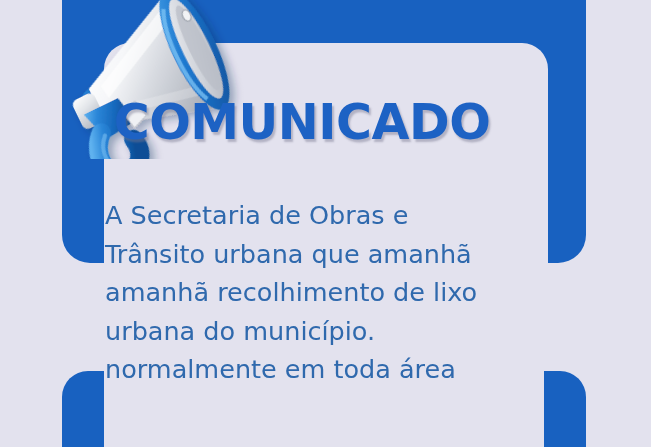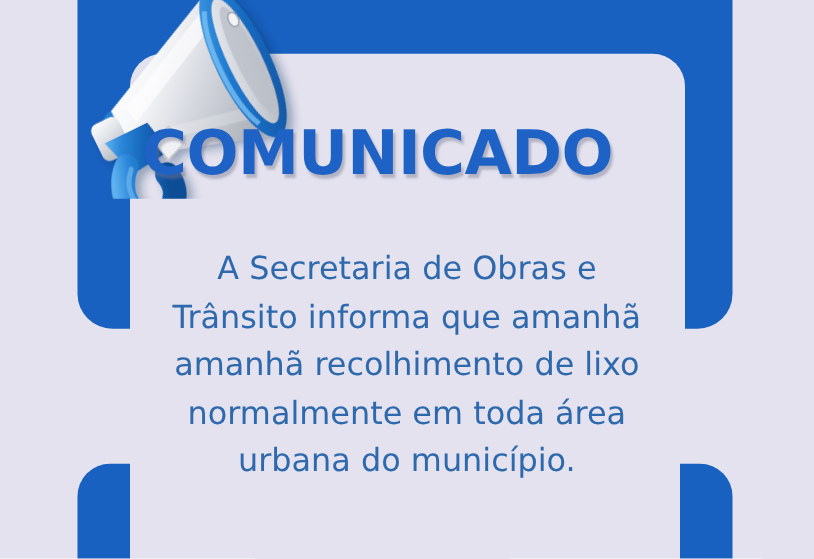--- a/index.html
+++ b/index.html
@@ -100,21 +100,20 @@
     line-height: 1;
     white-space: nowrap;
   }
 
   
   .body-text {
     position: absolute;
     left: 105px;
     top: 196px;
     width: 441px;
-    text-align: center;
     font-family: "DejaVu Sans", sans-serif;
     font-size: 25.5px;
     line-height: 38.5px;
     color: #2f69ad;
   }
   .body-text .line { display: block; white-space: nowrap; }
 </style>
 </head>
 <body>
 
@@ -193,19 +192,19 @@
       <path d="M24 124 C 12 136, 12 156, 26 160" fill="none" stroke="#7cc0f2" stroke-width="4" stroke-linecap="round" opacity="0.6"></path>
 
       <path d="M50 112 L66 106 L70 124 L54 130 Z" fill="#f0f1f4" stroke="#c3c7ce" stroke-width="1"></path>
     </g>
   </svg>
 
   <div class="title">COMUNICADO</div>
 
   <div class="body-text">
     <span class="line">A Secretaria de Obras e</span>
-    <span class="line">Trânsito informa que amanhã</span>
+    <span class="line">Trânsito urbana que amanhã</span>
     <span class="line">amanhã recolhimento de lixo</span>
+    <span class="line">urbana do município.</span>
     <span class="line">normalmente em toda área</span>
-    <span class="line">urbana do município.</span>
   </div>
 
 </div>
 
 </body></html>

